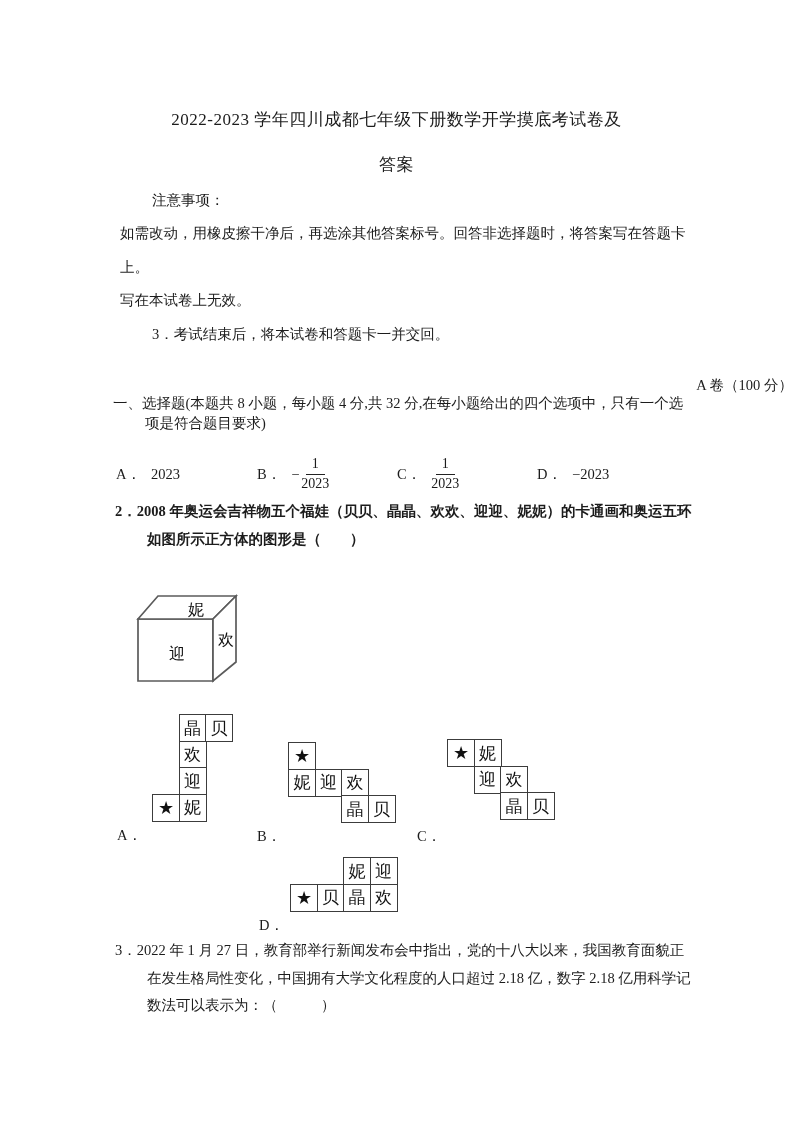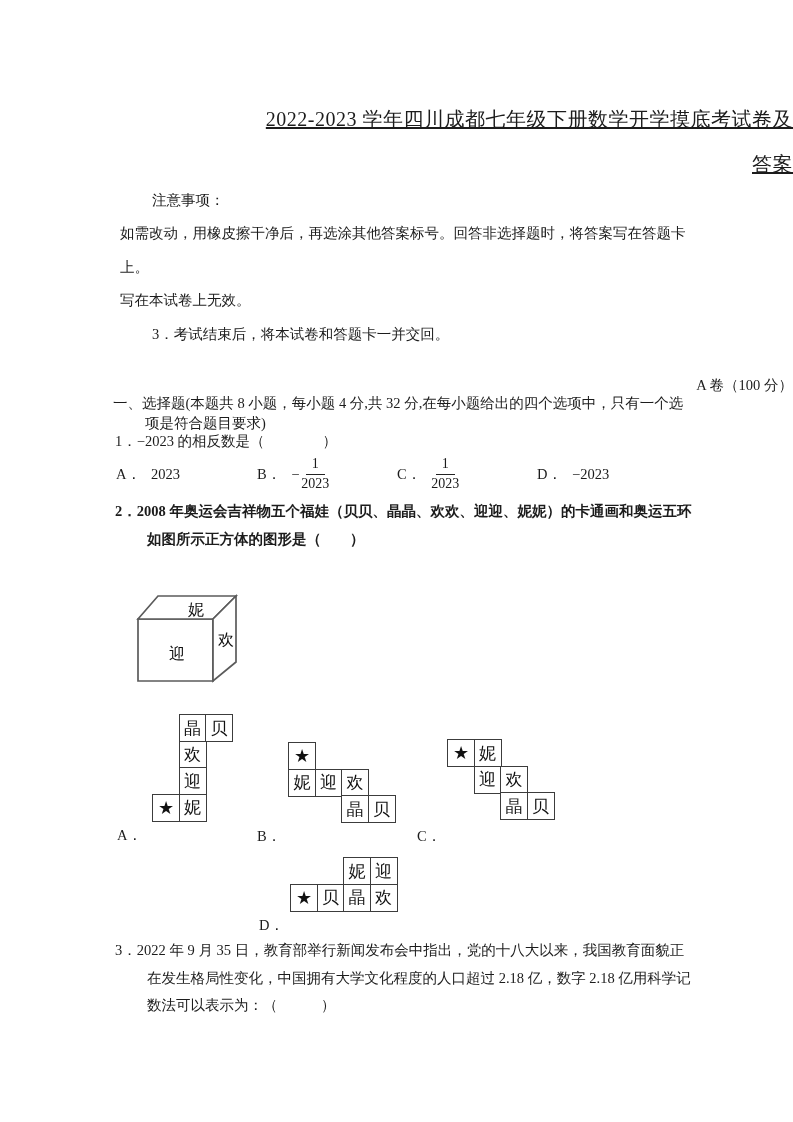--- a/index.html
+++ b/index.html
@@ -10,25 +10,24 @@
     height: 1122px;
     background: #ffffff;
     color: #1c1c1c;
     font-family: "Liberation Serif", "DejaVu Serif", serif;
     overflow: hidden;
   }
   .doc-title {
     position: absolute;
     top: 97px; left: 0;
     width: 100%;
-    text-align: right;
-    font-size: 20px;
+    text-align: center;
+    font-size: 17px;
     line-height: 45px;
     letter-spacing: 0.5px;
-    text-decoration: underline;
   }
   .txt { font-size: 14.5px; }
   .notices {
     position: absolute;
     top: 184px; left: 113px;
     width: 578px;
     line-height: 33.4px;
     margin-left: 7px;
   }
   .indent { padding-left: 32px; }
@@ -102,21 +101,20 @@
     <div class="indent">3．考试结束后，将本试卷和答题卡一并交回。</div>
   </div>
 
   <div class="section-a txt">A 卷（100 分）</div>
 
   <div class="part1 txt">
     <div>一、选择题(本题共 8 小题，每小题 4 分,共 32 分,在每小题给出的四个选项中，只有一个选</div>
     <div class="indent">项是符合题目要求)</div>
   </div>
 
-  <div class="q1-stem txt">1．−2023 的相反数是（　　　　）</div>
 
   <div class="opt-row">
     <div class="opt" style="left:116px">
       <span class="lab">A．</span>
       <span>2023</span>
     </div>
     <div class="opt" style="left:257px">
       <span class="lab">B．</span>
       <span class="sign">−</span>
       <span class="frac">
@@ -183,18 +181,18 @@
       <div class="net-cell" style="left: 53px; top: 26.5px;">晶</div>
       <div class="net-cell" style="left: 79.5px; top: 26.5px;">欢</div>
     </div>
 
   <div class="net-label" style="left:117px; top:826px">A．</div>
   <div class="net-label" style="left:257px; top:827px">B．</div>
   <div class="net-label" style="left:417px; top:827px">C．</div>
   <div class="net-label" style="left:259px; top:916px">D．</div>
 
   <div class="q-block q3-block txt">
-    <div>3．2022 年 9 月 35 日，教育部举行新闻发布会中指出，党的十八大以来，我国教育面貌正</div>
+    <div>3．2022 年 1 月 27 日，教育部举行新闻发布会中指出，党的十八大以来，我国教育面貌正</div>
     <div class="indent">在发生格局性变化，中国拥有大学文化程度的人口超过 2.18 亿，数字 2.18 亿用科学记</div>
     <div class="indent">数法可以表示为：（　　　）</div>
   </div>
 
 </div>
 
 </body></html>

